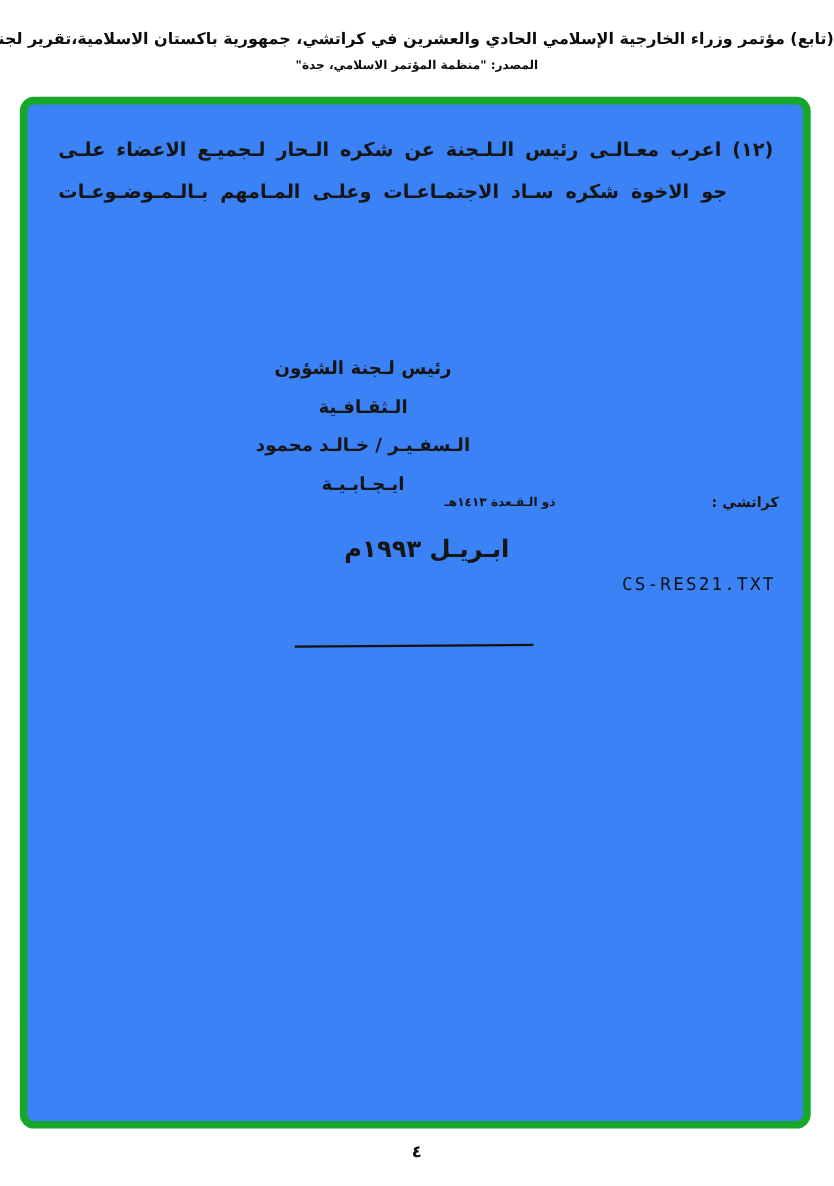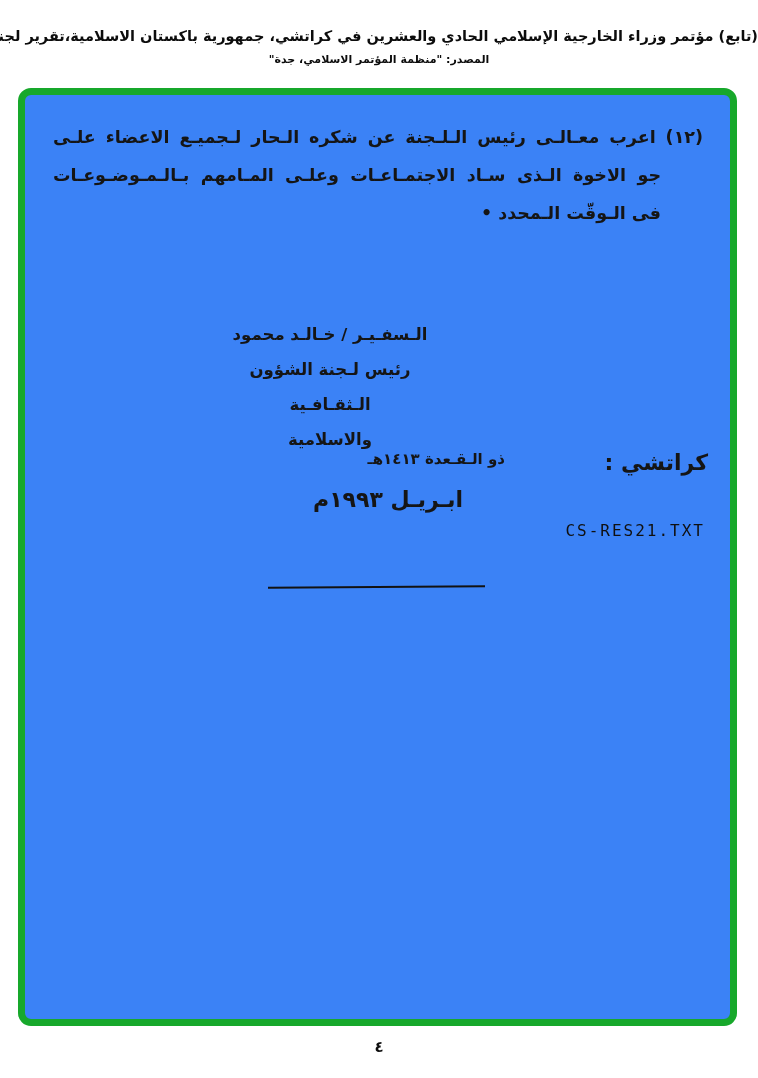--- a/index.html
+++ b/index.html
@@ -94,31 +94,31 @@
     line-height: 35px;
     color: #151515;
   }
 
   
   .dateline-city {
     position: absolute;
     top: 355px;
     right: 22px;
     direction: rtl;
-    font-size: 22px;
+    font-size: 13px;
     font-weight: bold;
     color: #151515;
     margin-left: 36px;
   }
   .dateline-hijri {
     position: absolute;
     top: 355px;
     right: 225px;
     direction: rtl;
-    font-size: 15px;
+    font-size: 11px;
     font-weight: bold;
     color: #151515;
   }
   .dateline-greg {
     position: absolute;
     top: 392px;
     right: 267px;
     direction: rtl;
     font-size: 22px;
     font-weight: bold;
@@ -166,28 +166,27 @@
 <div id="page">
 
   <div class="hdr1">(تابع) مؤتمر وزراء الخارجية الإسلامي الحادي والعشرين في كراتشي، جمهورية باكستان الاسلامية،تقرير لجنة الشئون الثقافية والاسلام</div>
 
   <div class="hdr2">المصدر: "منظمة المؤتمر الاسلامي، جدة"</div>
 
   <div class="frame">
 
     <div class="para">
       <div class="p-line p-just">(١٢) اعرب معـالـى رئيس الـلـجنة عن شكره الـحار لـجميـع الاعضاء علـى</div>
-      <div class="p-line p-just p-cont">جو الاخوة الـذى سـاد الاجتمـاعـات وعلـى المـامهم بـالـمـوضـوعـات</div>
-      <div class="p-line p-cont">فى الـوقّت الـمحدد •</div>
+      <div class="p-line p-just p-cont">جو الاخوة شكره سـاد الاجتمـاعـات وعلـى المـامهم بـالـمـوضـوعـات</div>
     </div>
 
     <div class="signature">
+      <div>رئيس لـجنة الشؤون الـثقـافـية</div>
       <div>الـسفـيـر / خـالـد محمود</div>
-      <div>رئيس لـجنة الشؤون الـثقـافـية</div>
-      <div>والاسلامية</div>
+      <div>ايـجـابـيـة</div>
     </div>
 
     <div class="dateline-city">كراتشي :</div>
 
     <div class="dateline-hijri">ذو الـقـعدة ١٤١٣هـ</div>
 
     <div class="dateline-greg">ابـريـل ١٩٩٣م</div>
 
     <div class="filename">CS-RES21.TXT</div>
 

